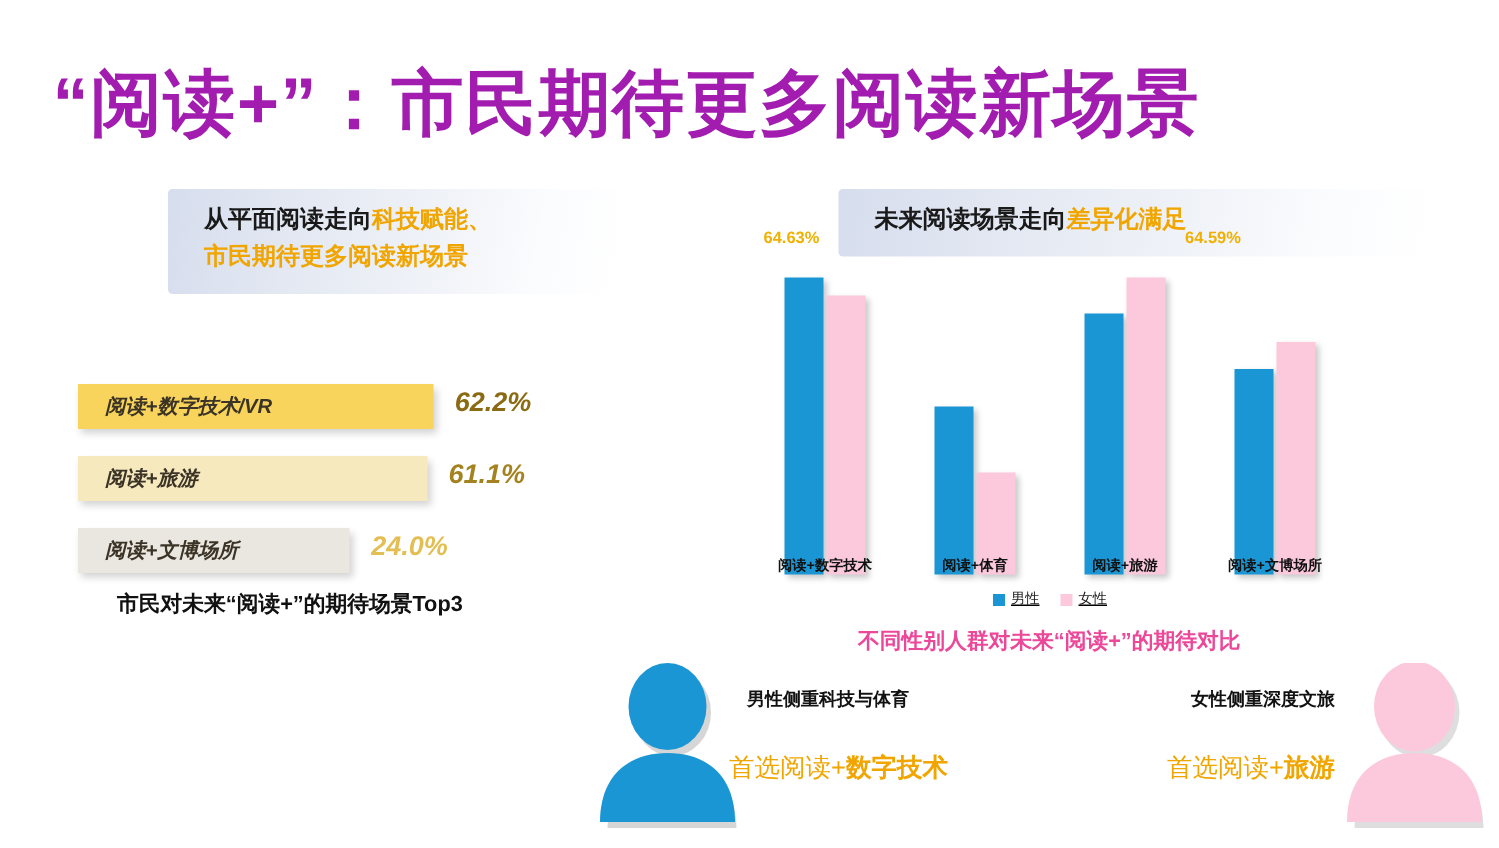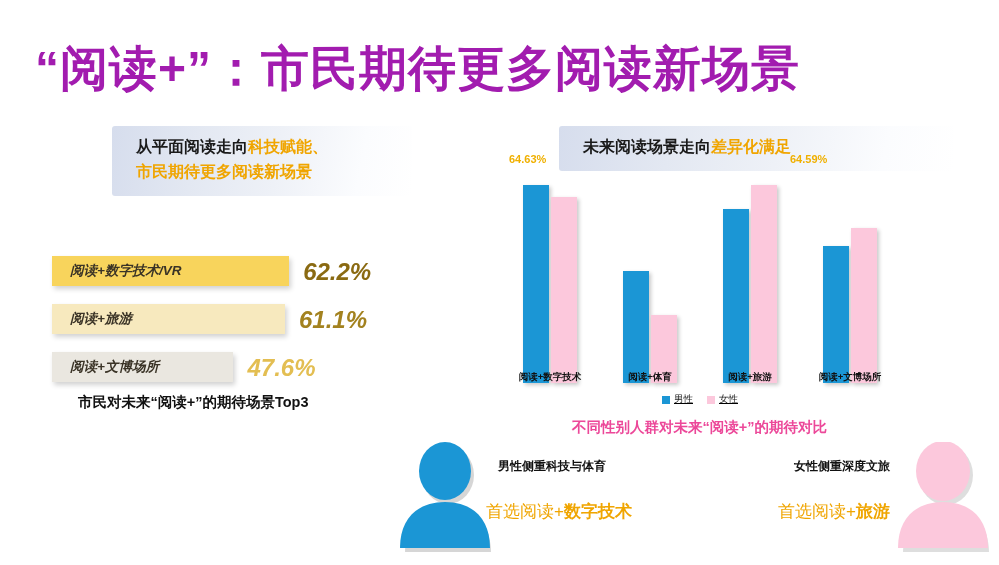--- a/index.html
+++ b/index.html
@@ -40,21 +40,21 @@
     position:absolute;left:0;top:0;height:30px;
     box-shadow:2px 3px 5px rgba(0,0,0,.18);
     display:flex;align-items:center;
   }
   .hbar-label{
     font-size:13.5px;font-style:italic;font-weight:bold;
     color:#3a3326;padding-left:18px;white-space:nowrap;
   }
   .hbar-value{
     position:absolute;top:2px;
-    font-size:24px;font-weight:bold;font-style:italic;
+    font-size:18px;font-weight:bold;font-style:italic;
     white-space:nowrap;
   }
   #hbar-caption{
     position:absolute;left:78px;top:393px;
     font-size:14.5px;font-weight:bold;color:#111;white-space:nowrap;
   }
 
   
   #column-chart{position:absolute;left:500px;top:168px;width:400px;height:215px;text-align:center;}
   .col-bar{position:absolute;bottom:0;box-shadow:2px 2px 4px rgba(0,0,0,.22);}
@@ -122,21 +122,21 @@
       <div class="hbar-row">
         <div class="hbar" style="width: 232.974px; background: rgb(247, 233, 190);">
           <span class="hbar-label">阅读+旅游</span>
         </div>
         <span class="hbar-value" style="left: 246.974px; color: rgb(163, 130, 31);">61.1%</span>
       </div>
       <div class="hbar-row">
         <div class="hbar" style="width: 181.499px; background: rgb(234, 231, 224);">
           <span class="hbar-label">阅读+文博场所</span>
         </div>
-        <span class="hbar-value" style="left: 195.499px; color: rgb(227, 190, 82);">47.6%</span>
+        <span class="hbar-value" style="left: 195.499px; color: rgb(227, 190, 82);">24.0%</span>
       </div>
     </div>
 
   <div id="hbar-caption">市民对未来“阅读+”的期待场景Top3</div>
 
   <div id="right-panel-head" class="panel-head">
     <div class="hline"><span>未来阅读场景走向</span><span class="gold">差异化满足</span></div>
   </div>
 
   <div id="column-chart">

